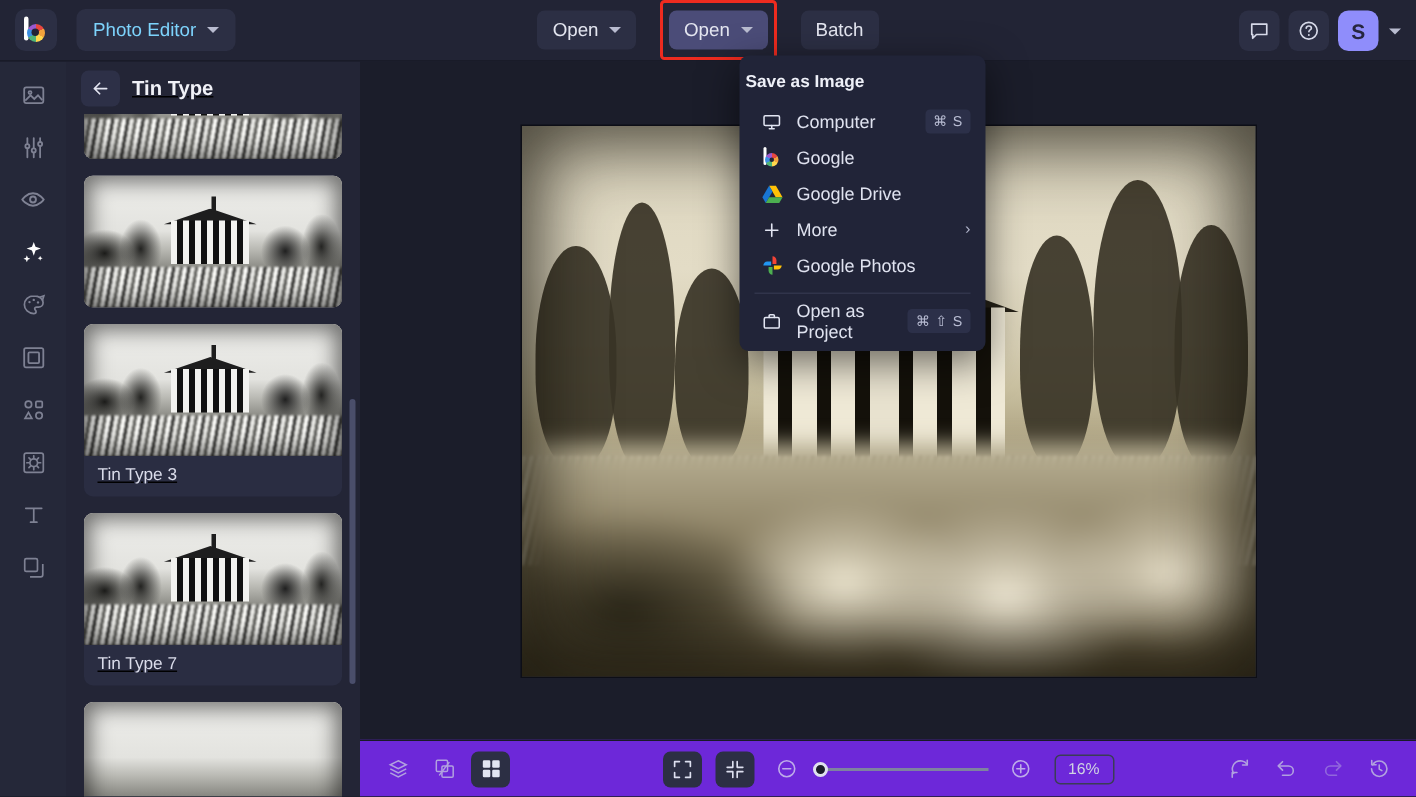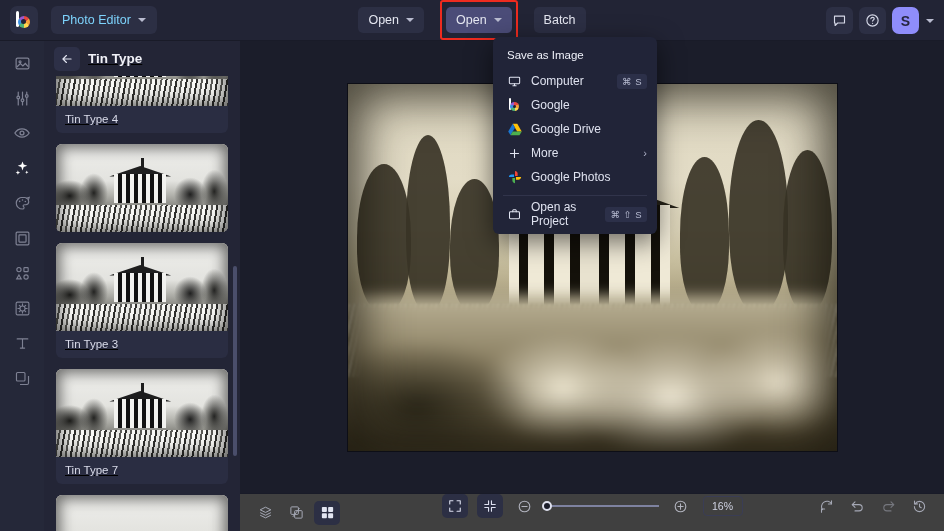--- a/index.html
+++ b/index.html
@@ -173,22 +173,22 @@
         radial-gradient(ellipse 13% 64% at 78% 66%, #202020 0%, #20202000 72%),
         radial-gradient(ellipse 10% 78% at 92% 58%, #262624 0%, #26262400 76%); }
   .t-ground { position: absolute; left: 0; right: 0; bottom: 0; height: 31%;
       background: repeating-linear-gradient(100deg,#e9e9e5 0 3px,#595955 3px 5px,#fafaf7 5px 8px,#2f2f2d 8px 10px);
       filter: blur(.7px); }
   .t-vig { position: absolute; inset: 0; box-shadow: inset 0 0 14px 4px rgba(0,0,0,.55); }
 
   
   .bottombar {
     position: absolute; left: 240px; top: 493px; width: 704px; height: 38px;
-    background: #404040; border-top: 1px solid #191b28;
-    display: flex; 
+    background: #6d28d9; border-top: 1px solid #191b28;
+    display: flex; align-items: center;
   }
   .bb-left { display: flex; align-items: center; gap: 5px; margin-left: 12px; }
   .bb-center {
     position: absolute; left: 0; right: 0; display: flex; align-items: center; justify-content: center; gap: 9px;
     pointer-events: none;
   }
   .bb-center > * { pointer-events: auto; }
   .bb-right { position: absolute; right: 12px; display: flex; align-items: center; gap: 5px; }
   .bb-btn {
     width: 26px; height: 24px; border-radius: 5px; display: flex; align-items: center;
@@ -206,21 +206,21 @@
     height: 20px; min-width: 40px; padding: 0 7px; border-radius: 4px; border: 1px solid #3a3d55;
     color: #cfd2e2; font-size: 10.5px; display: flex; align-items: center; justify-content: center;
   }
 
   
   .menu {
     position: absolute; left: 493px; top: 37px; width: 164px;
     background: #212438; border-radius: 6px; padding: 6px 0 8px;
     box-shadow: 0 8px 26px rgba(0,0,0,.55); z-index: 40;
   }
-  .menu-head { color: #eef0f8; font-size: 11.5px; font-weight: normal; padding: 6px 14px 8px; }
+  .menu-head { color: #eef0f8; font-size: 11.5px; font-weight: bold; padding: 6px 4px 8px; }
   .menu-item {
     height: 24px; display: flex; align-items: center; padding: 0 10px 0 14px;
     color: #dfe2ef; font-size: 12px; cursor: pointer; gap: 9px;
   }
   .mi-ic { width: 15px; height: 15px; display: flex; align-items: center; justify-content: center; flex: 0 0 15px; }
   .mi-label { flex: 1; }
   .kbd {
     background: #2c3049; border-radius: 3px; color: #b8bcd2; font-size: 9.5px;
     padding: 2px 5px; letter-spacing: .5px;
   }
@@ -373,21 +373,20 @@
     <div class="thumb-list">
 
       <div class="thumb-card" style="margin-top:-58px">
         <div class="thumb-img">
           <div class="t-sky"></div>
             <div class="t-trees"></div>
           <div class="t-build"></div>
             <div class="t-ground"></div>
             <div class="t-vig"></div>
         </div>
-        <div class="thumb-label">Tin Type 4</div>
       </div>
       <div class="thumb-card">
         <div class="thumb-img">
           <div class="t-sky"></div>
             <div class="t-trees"></div>
             <div class="t-roof"></div>
           <div class="t-spire"></div>
             <div class="t-build"></div>
             <div class="t-ground"></div>
             <div class="t-vig"></div>

